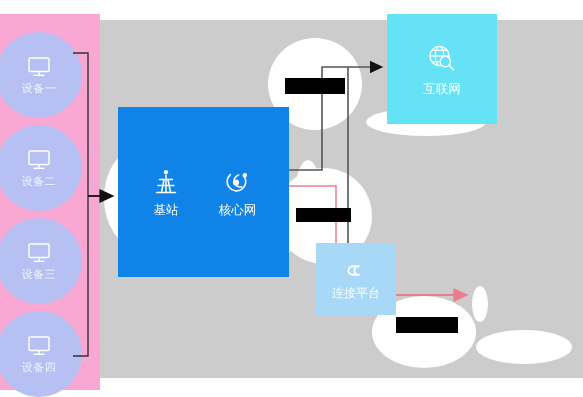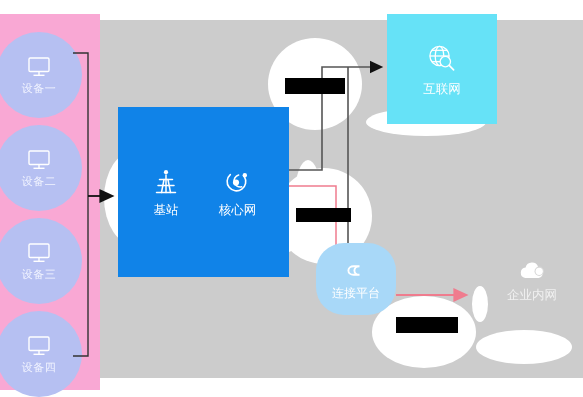--- a/index.html
+++ b/index.html
@@ -110,21 +110,20 @@
     width: 110px;
     height: 110px;
     background: #66e2f7;
   }
   .box-platform {
     left: 316px;
     top: 243px;
     width: 80px;
     height: 72px;
     background: #a8d8f8;
-    border-radius: 28px;
   }
   .box-col {
     display: flex;
     flex-direction: column;
     align-items: center;
     justify-content: center;
   }
   .box-col .b-icon {
     display: block;
   }
@@ -294,26 +293,18 @@
 
   <div class="node-box box-platform">
     <div class="box-col">
       <svg class="b-icon" viewBox="0 0 24 24" fill="none" stroke="#ffffff" stroke-width="1.9" stroke-linecap="round">
         <path d="M15.5,7.2 A5,4.2 0 1 0 15.5,15.8 L9.5,15.8 A5,4.2 0 1 1 9.5,7.2 Z"></path>
       </svg>
       <span class="b-label">连接平台</span>
     </div>
   </div>
 
-  <div class="intranet">
-    <svg class="in-icon" viewBox="0 0 30 24" fill="#ffffff">
-      <path d="M8.2,20 A5.3,5.3 0 0 1 8.6,9.5 A6.6,6.6 0 0 1 21.2,9.0 A5.6,5.6 0 0 1 21.6,20 Z"></path>
-      <circle cx="22.2" cy="13.3" r="4.7" fill="#d8d8d8"></circle>
-      <circle cx="22.2" cy="13.3" r="3.6" fill="#ffffff"></circle>
-    </svg>
-    <span class="in-label">企业内网</span>
-  </div>
 
   <div class="redaction r1"></div>
   <div class="redaction r2"></div>
   <div class="redaction r3"></div>
 
 </div>
 
 </body></html>

